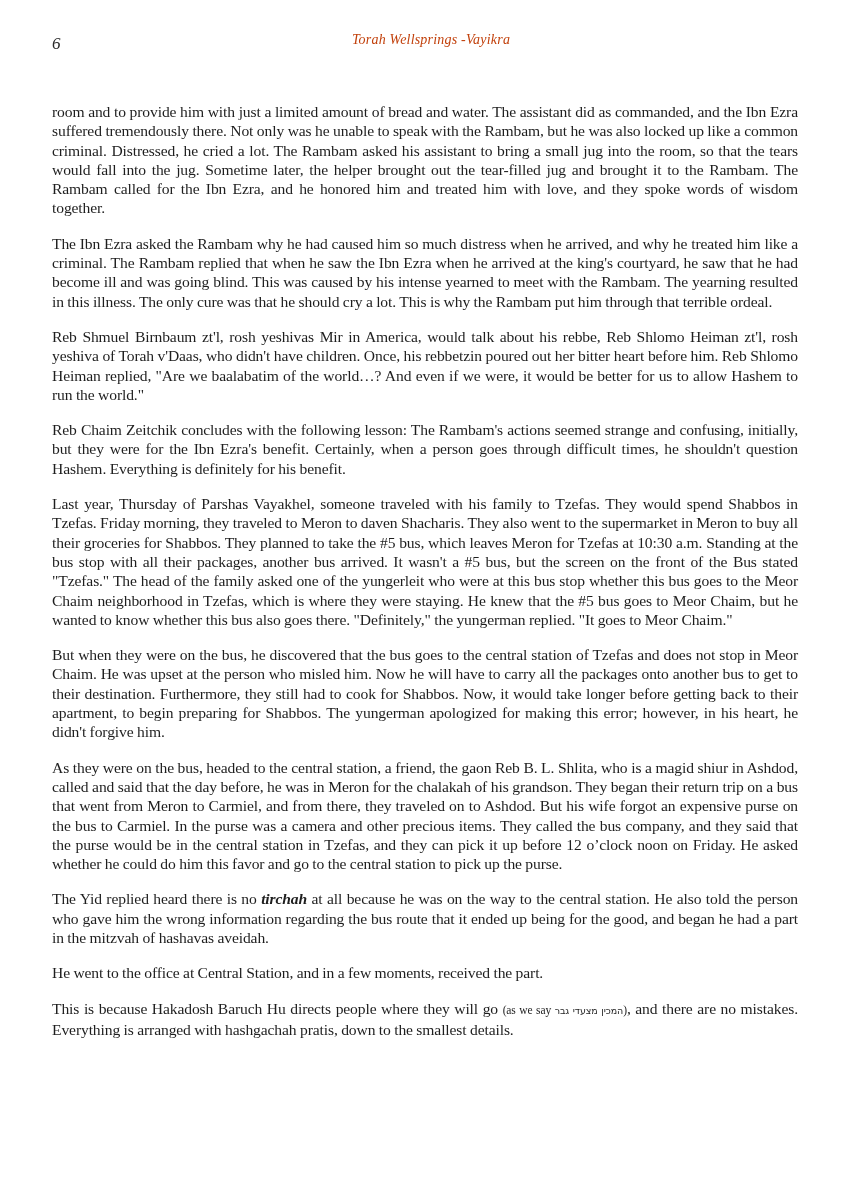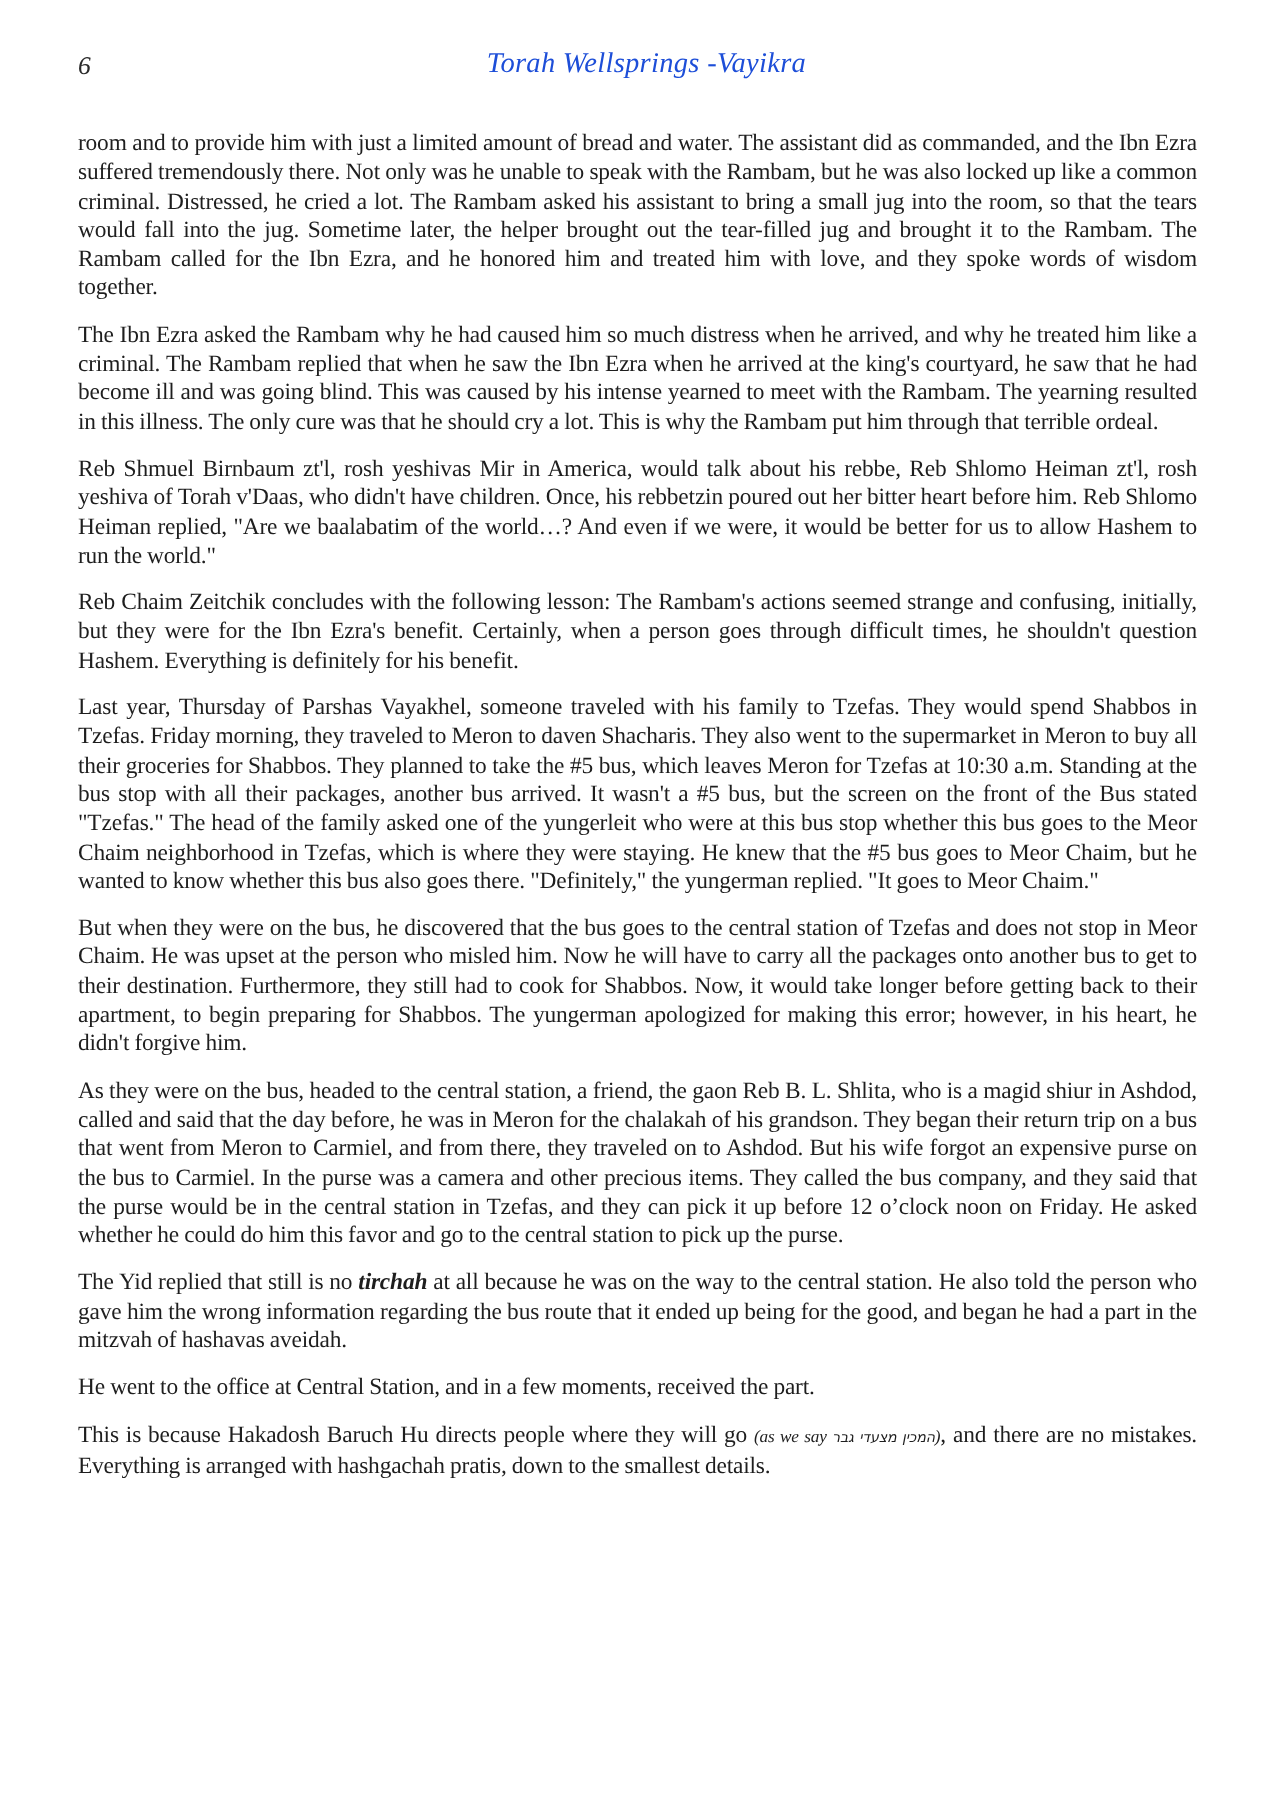--- a/index.html
+++ b/index.html
@@ -34,42 +34,41 @@
     font-size: 17px;
     color: #2a2a2a;
   }
   .header-title {
     position: absolute;
     left: 12px;
     right: 0;
     top: 2px;
     text-align: center;
     font-style: italic;
-    font-size: 19px;
-    color: #1d4ed8;
+    font-size: 14px;
+    color: #c2410c;
     letter-spacing: 0.2px;
   }
   .body-text {
     margin-top: 0;
   }
   .para {
     font-size: 15.6px;
     line-height: 19.3px;
     text-align: justify;
-    margin: 0 0 12px 0;
+    margin: 16px 0 12px 0;
     letter-spacing: -0.12px;
     word-spacing: -0.3px;
   }
   .para em {
     font-style: italic;
     font-weight: bold;
   }
   .small-aside {
     font-size: 11.5px;
-    font-style: italic;
   }
   .hebrew {
     font-family: "DejaVu Sans", sans-serif;
     font-size: 9.5px;
   }
 </style>
 </head>
 <body>
 
 <div class="page">
@@ -79,17 +78,17 @@
   </div>
 
   <div class="body-text">
     <p class="para">room and to provide him with just a limited amount of bread and water. The assistant did as commanded, and the Ibn Ezra suffered tremendously there. Not only was he unable to speak with the Rambam, but he was also locked up like a common criminal. Distressed, he cried a lot. The Rambam asked his assistant to bring a small jug into the room, so that the tears would fall into the jug. Sometime later, the helper brought out the tear-filled jug and brought it to the Rambam. The Rambam called for the Ibn Ezra, and he honored him and treated him with love, and they spoke words of wisdom together.</p>
     <p class="para">The Ibn Ezra asked the Rambam why he had caused him so much distress when he arrived, and why he treated him like a criminal. The Rambam replied that when he saw the Ibn Ezra when he arrived at the king's courtyard, he saw that he had become ill and was going blind. This was caused by his intense yearned to meet with the Rambam. The yearning resulted in this illness. The only cure was that he should cry a lot. This is why the Rambam put him through that terrible ordeal.</p>
     <p class="para">Reb Shmuel Birnbaum zt'l, rosh yeshivas Mir in America, would talk about his rebbe, Reb Shlomo Heiman zt'l, rosh yeshiva of Torah v'Daas, who didn't have children. Once, his rebbetzin poured out her bitter heart before him. Reb Shlomo Heiman replied, "Are we baalabatim of the world…? And even if we were, it would be better for us to allow Hashem to run the world."</p>
     <p class="para">Reb Chaim Zeitchik concludes with the following lesson: The Rambam's actions seemed strange and confusing, initially, but they were for the Ibn Ezra's benefit. Certainly, when a person goes through difficult times, he shouldn't question Hashem. Everything is definitely for his benefit.</p>
     <p class="para">Last year, Thursday of Parshas Vayakhel, someone traveled with his family to Tzefas. They would spend Shabbos in Tzefas. Friday morning, they traveled to Meron to daven Shacharis. They also went to the supermarket in Meron to buy all their groceries for Shabbos. They planned to take the #5 bus, which leaves Meron for Tzefas at 10:30 a.m. Standing at the bus stop with all their packages, another bus arrived. It wasn't a #5 bus, but the screen on the front of the Bus stated "Tzefas." The head of the family asked one of the yungerleit who were at this bus stop whether this bus goes to the Meor Chaim neighborhood in Tzefas, which is where they were staying. He knew that the #5 bus goes to Meor Chaim, but he wanted to know whether this bus also goes there. "Definitely," the yungerman replied. "It goes to Meor Chaim."</p>
     <p class="para">But when they were on the bus, he discovered that the bus goes to the central station of Tzefas and does not stop in Meor Chaim. He was upset at the person who misled him. Now he will have to carry all the packages onto another bus to get to their destination. Furthermore, they still had to cook for Shabbos. Now, it would take longer before getting back to their apartment, to begin preparing for Shabbos. The yungerman apologized for making this error; however, in his heart, he didn't forgive him.</p>
     <p class="para">As they were on the bus, headed to the central station, a friend, the gaon Reb B. L. Shlita, who is a magid shiur in Ashdod, called and said that the day before, he was in Meron for the chalakah of his grandson. They began their return trip on a bus that went from Meron to Carmiel, and from there, they traveled on to Ashdod. But his wife forgot an expensive purse on the bus to Carmiel. In the purse was a camera and other precious items. They called the bus company, and they said that the purse would be in the central station in Tzefas, and they can pick it up before 12 o’clock noon on Friday. He asked whether he could do him this favor and go to the central station to pick up the purse.</p>
-    <p class="para"><span>The Yid replied that still is no </span><em>tirchah</em><span> at all because he was on the way to the central station. He also told the person who gave him the wrong information regarding the bus route that it ended up being for the good, and began he had a part in the mitzvah of hashavas aveidah.</span></p>
+    <p class="para"><span>The Yid replied heard there is no </span><em>tirchah</em><span> at all because he was on the way to the central station. He also told the person who gave him the wrong information regarding the bus route that it ended up being for the good, and began he had a part in the mitzvah of hashavas aveidah.</span></p>
     <p class="para">He went to the office at Central Station, and in a few moments, received the part.</p>
     <p class="para"><span>This is because Hakadosh Baruch Hu directs people where they will go </span><span class="small-aside"><span>(as we say </span><span class="hebrew" dir="rtl">המכין מצעדי גבר</span><span>)</span></span><span>, and there are no mistakes. Everything is arranged with hashgachah pratis, down to the smallest details.</span></p>
   </div>
 </div>
 
 </body></html>

